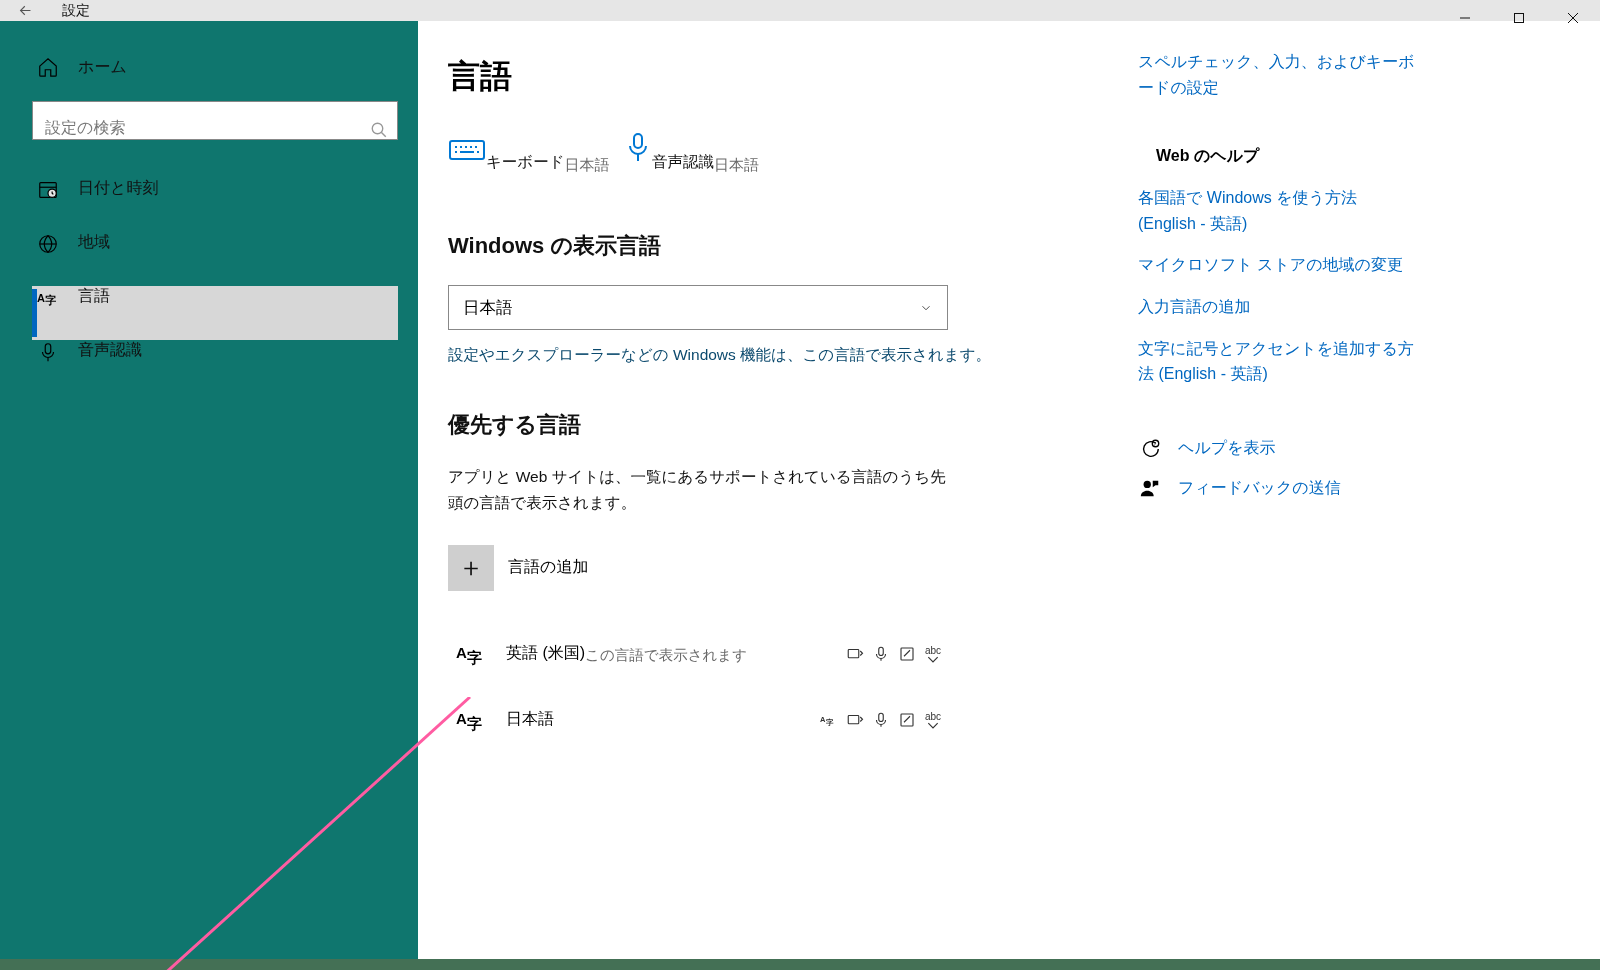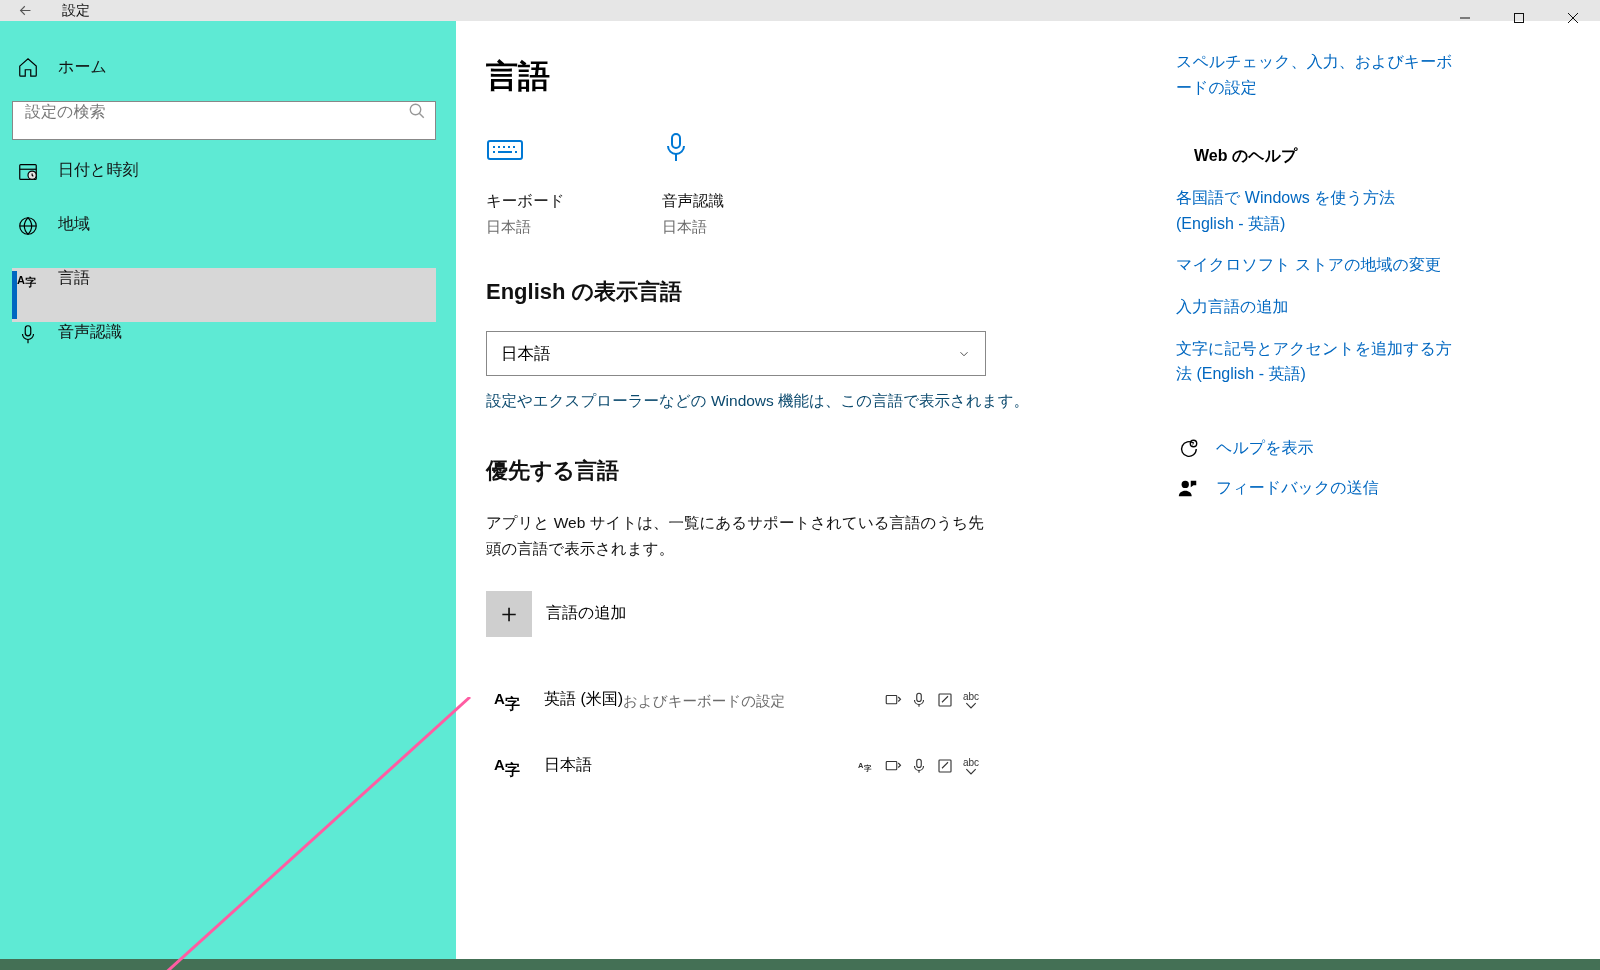--- a/index.html
+++ b/index.html
@@ -5,41 +5,41 @@
     *{margin:0;padding:0;box-sizing:border-box;font-family:"Yu Gothic UI","Segoe UI",Meiryo,sans-serif}
     body{width:1600px;height:970px;background:#447055;overflow:hidden;position:relative}
     .window{position:absolute;left:0;top:0;right:0;bottom:11px;background:#fff;display:flex;flex-direction:column}
     .titlebar{height:21px;display:flex;align-items:center;background:#e6e6e6;position:relative}
     .back-btn{width:50px;height:35px;display:flex;align-items:center;justify-content:center;font-size:18px;color:#444}
     .titlebar-text{margin-left:12px;font-size:14px;color:#111}
     .title-ctrls{position:absolute;right:0;top:0;display:flex}
     .title-ctrl{width:54px;height:35px;display:flex;align-items:center;justify-content:center;font-size:13px;color:#555}
 
     .content{flex:1;display:flex;overflow:hidden}
-    .sidebar{width:456px;background:#5eead4;padding:24px 20px 20px 12px}
+    .sidebar{width:418px;background:#0f766e;padding:24px 20px 20px 32px}
     .side-home{display:flex;align-items:center;height:44px;padding-left:4px;margin-bottom:12px}
     .side-home .ico{width:24px;height:24px;display:flex;align-items:center;justify-content:center;margin-right:18px}
     .side-home-label{font-size:16px;color:#111}
-    .searchbox{height:39px;border:1.5px solid #888;background:#fff;display:flex;align-items:flex-start;padding:0 9px 0 12px;margin-bottom:20px}
+    .searchbox{height:39px;border:1.5px solid #888;background:#fff;display:flex;align-items:flex-end;padding:0 9px 0 12px;margin-bottom:38px}
     .searchbox .ph{flex:1;font-size:16px;color:#777}
     .searchbox .sico{width:18px;height:18px;opacity:.5}
     .cat-header{font-size:15px;color:#111;margin:0 0 30px 0;padding-left:2px}
     .side-item{display:flex;align-items:flex-start;height:54px;padding-left:4px;cursor:pointer}
     .side-item .ico{width:24px;height:24px;display:flex;align-items:center;justify-content:center;margin-right:18px;color:#111}
     .side-item .lbl{font-size:16px;color:#111}
     .side-item.selected{background:#d7d7d7;position:relative}
     .side-item.selected::before{content:"";position:absolute;left:0;top:3px;bottom:3px;width:5px;background:#0067c0}
 
     .main{flex:1;display:flex;overflow:hidden}
     .page{flex:0 0 720px;padding:34px 30px 20px 30px}
     .rightp{flex:1;padding:28px 20px 20px 0;max-width:300px}
 
     .page h1{font-size:32px;font-weight:600;margin-bottom:34px}
     .tiles{display:flex;gap:0;margin-bottom:40px}
-    .tile{width:176px;display:flex;flex-direction:column;align-items:flex-start}
+    .tile{width:176px;display:flex;flex-direction:row;align-items:center}
     .tile .ticon{height:30px;margin-bottom:28px;color:#0078d4;display:flex;align-items:center;justify-content:center}
     .tile .tlabel{font-size:15.5px;color:#111;text-align:center}
     .tile .tsub{font-size:15px;color:#6a6a6a;margin-top:6px}
 
     .sect-h{font-size:22px;font-weight:600;color:#111;margin:0 0 24px 0}
     .select{height:45px;border:1.5px solid #888;display:flex;align-items:center;padding:0 14px;width:500px;margin-bottom:15px}
     .select .sel-text{flex:1;font-size:16.5px}
     .select .chev{font-size:15px;color:#333}
     .hint{font-size:15.5px;color:#0c4a6e;margin-bottom:44px}
     .desc{font-size:15.5px;color:#111;line-height:1.7;margin-bottom:28px;max-width:500px}
@@ -189,21 +189,21 @@
                   <rect x="10" y="2" width="8" height="14" rx="4"></rect>
                   <path d="M6 14a8 8 0 0 0 16 0"></path>
                   <line x1="14" y1="22" x2="14" y2="29"></line>
                 </svg>
               </div>
             <div class="tlabel">音声認識</div>
             <div class="tsub">日本語</div>
           </div>
         </div>
 
-        <div class="sect-h">English の表示言語</div>
+        <div class="sect-h">Windows の表示言語</div>
         <div class="select">
           <span class="sel-text">日本語</span>
           <span class="chev">
               <svg width="14" height="14" viewBox="0 0 24 24" fill="none" stroke="#333" stroke-width="1.5">
                 <polyline points="6 9 12 15 18 9"></polyline>
               </svg>
             </span>
         </div>
         <div class="hint">設定やエクスプローラーなどの Windows 機能は、この言語で表示されます。</div>
 
@@ -217,21 +217,21 @@
 
         <div class="langrow">
           <span class="lang-ico">
               <svg width="30" height="28" viewBox="0 0 30 28" fill="none">
                 <text x="0" y="18" font-size="15" font-weight="600" fill="#000">A</text>
                 <text x="11" y="23" font-size="15" font-weight="600" fill="#000">字</text>
               </svg>
             </span>
           <div class="lang-text">
             <span class="lang-name">英語 (米国)</span>
-            <span class="lang-sub">およびキーボードの設定</span>
+            <span class="lang-sub">この言語で表示されます</span>
           </div>
           <div class="lang-badges">
             <span>
                 <svg width="17" height="17" viewBox="0 0 24 24" fill="none" stroke="#333" stroke-width="1.5">
                   <rect x="3" y="6" width="14" height="11" rx="1"></rect>
                   <path d="M19 8l3 3-3 3"></path>
                 </svg>
               </span>
             <span>
                 <svg width="17" height="17" viewBox="0 0 24 24" fill="none" stroke="#333" stroke-width="1.5">

